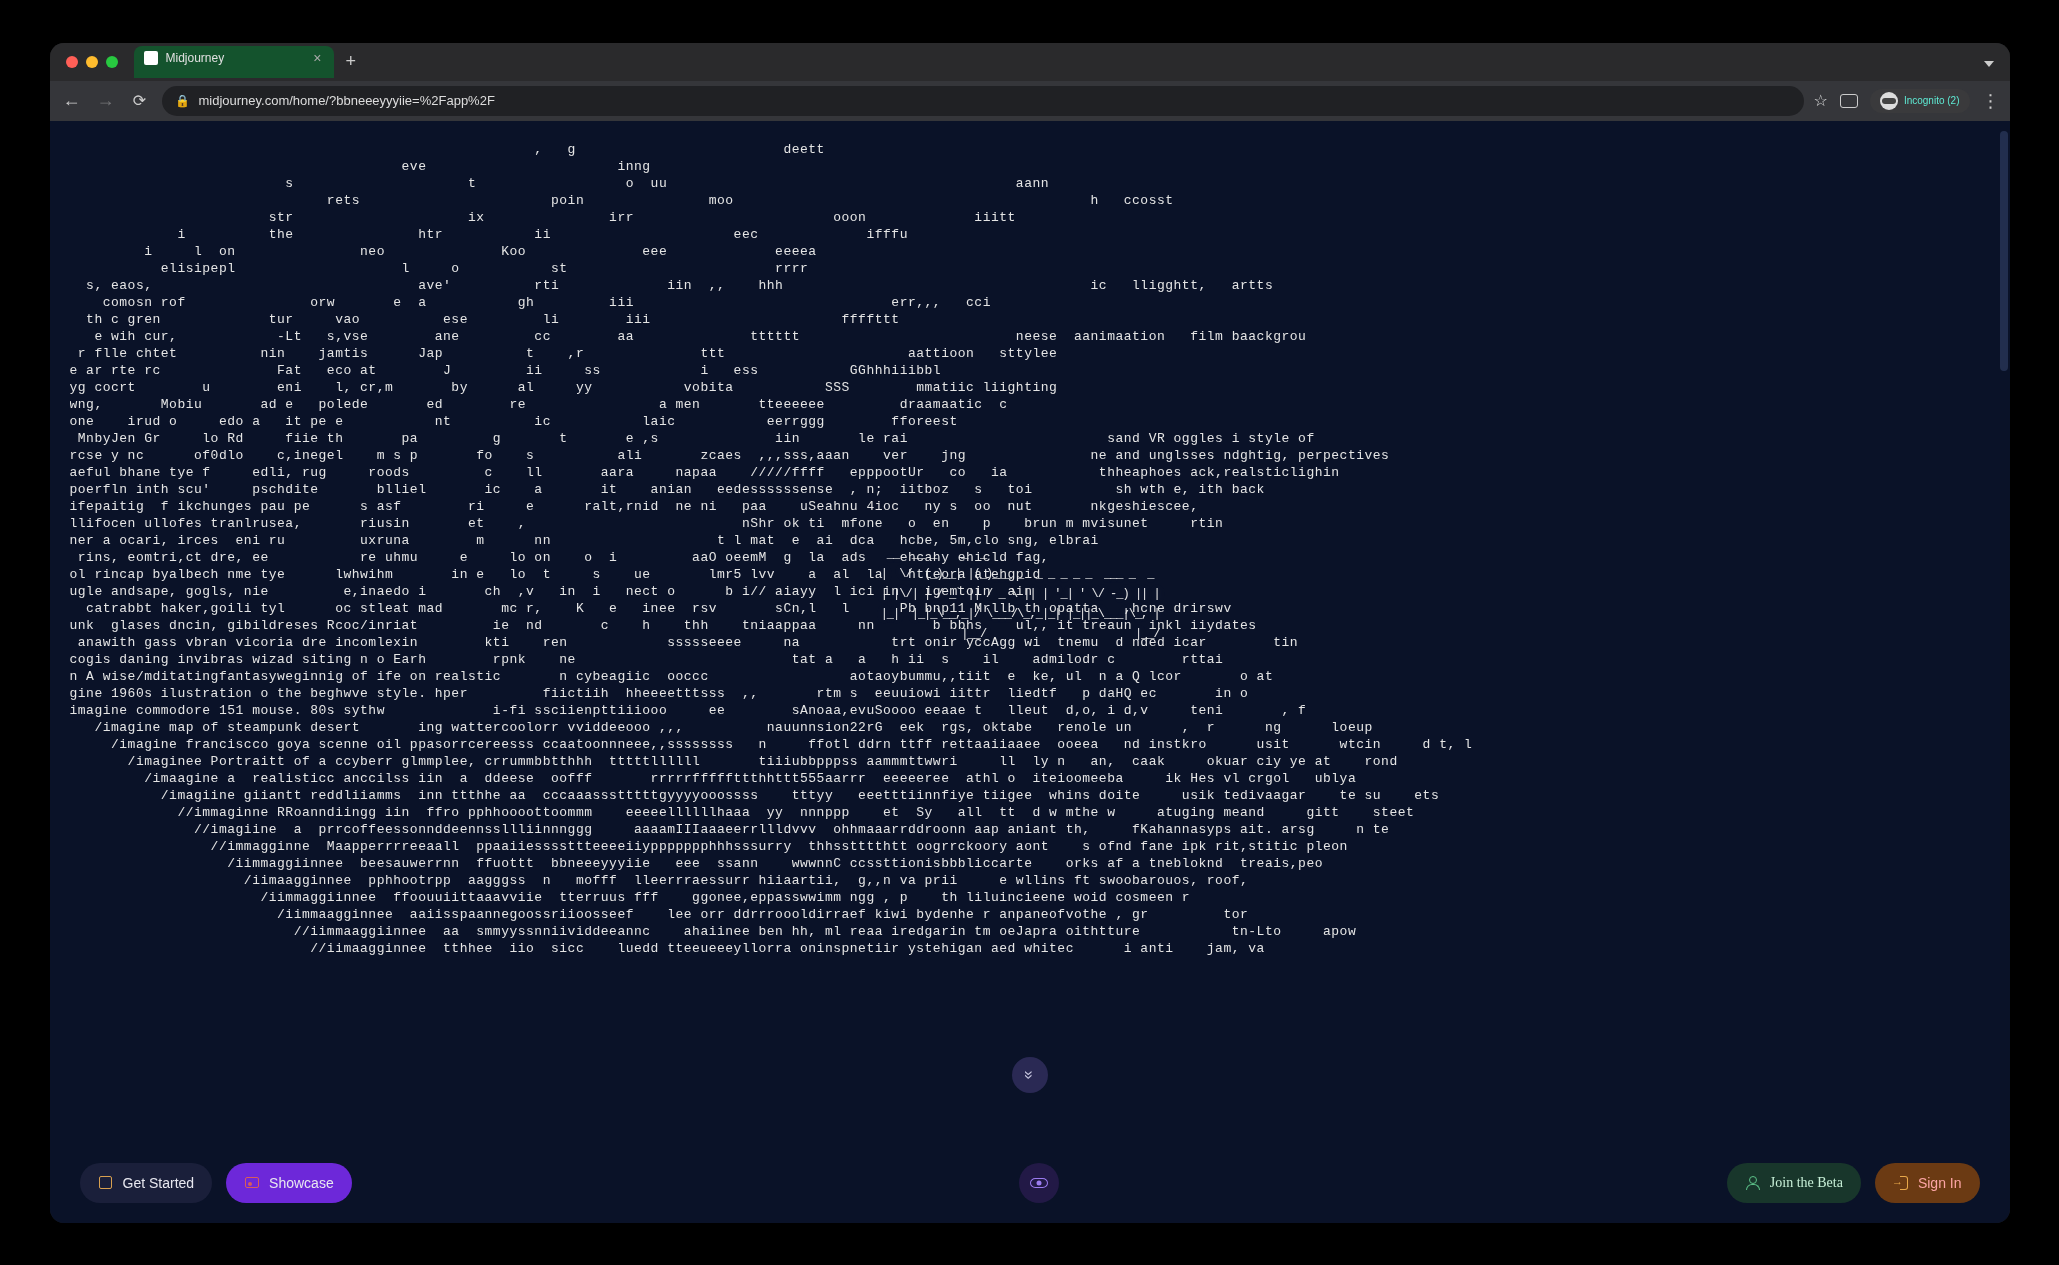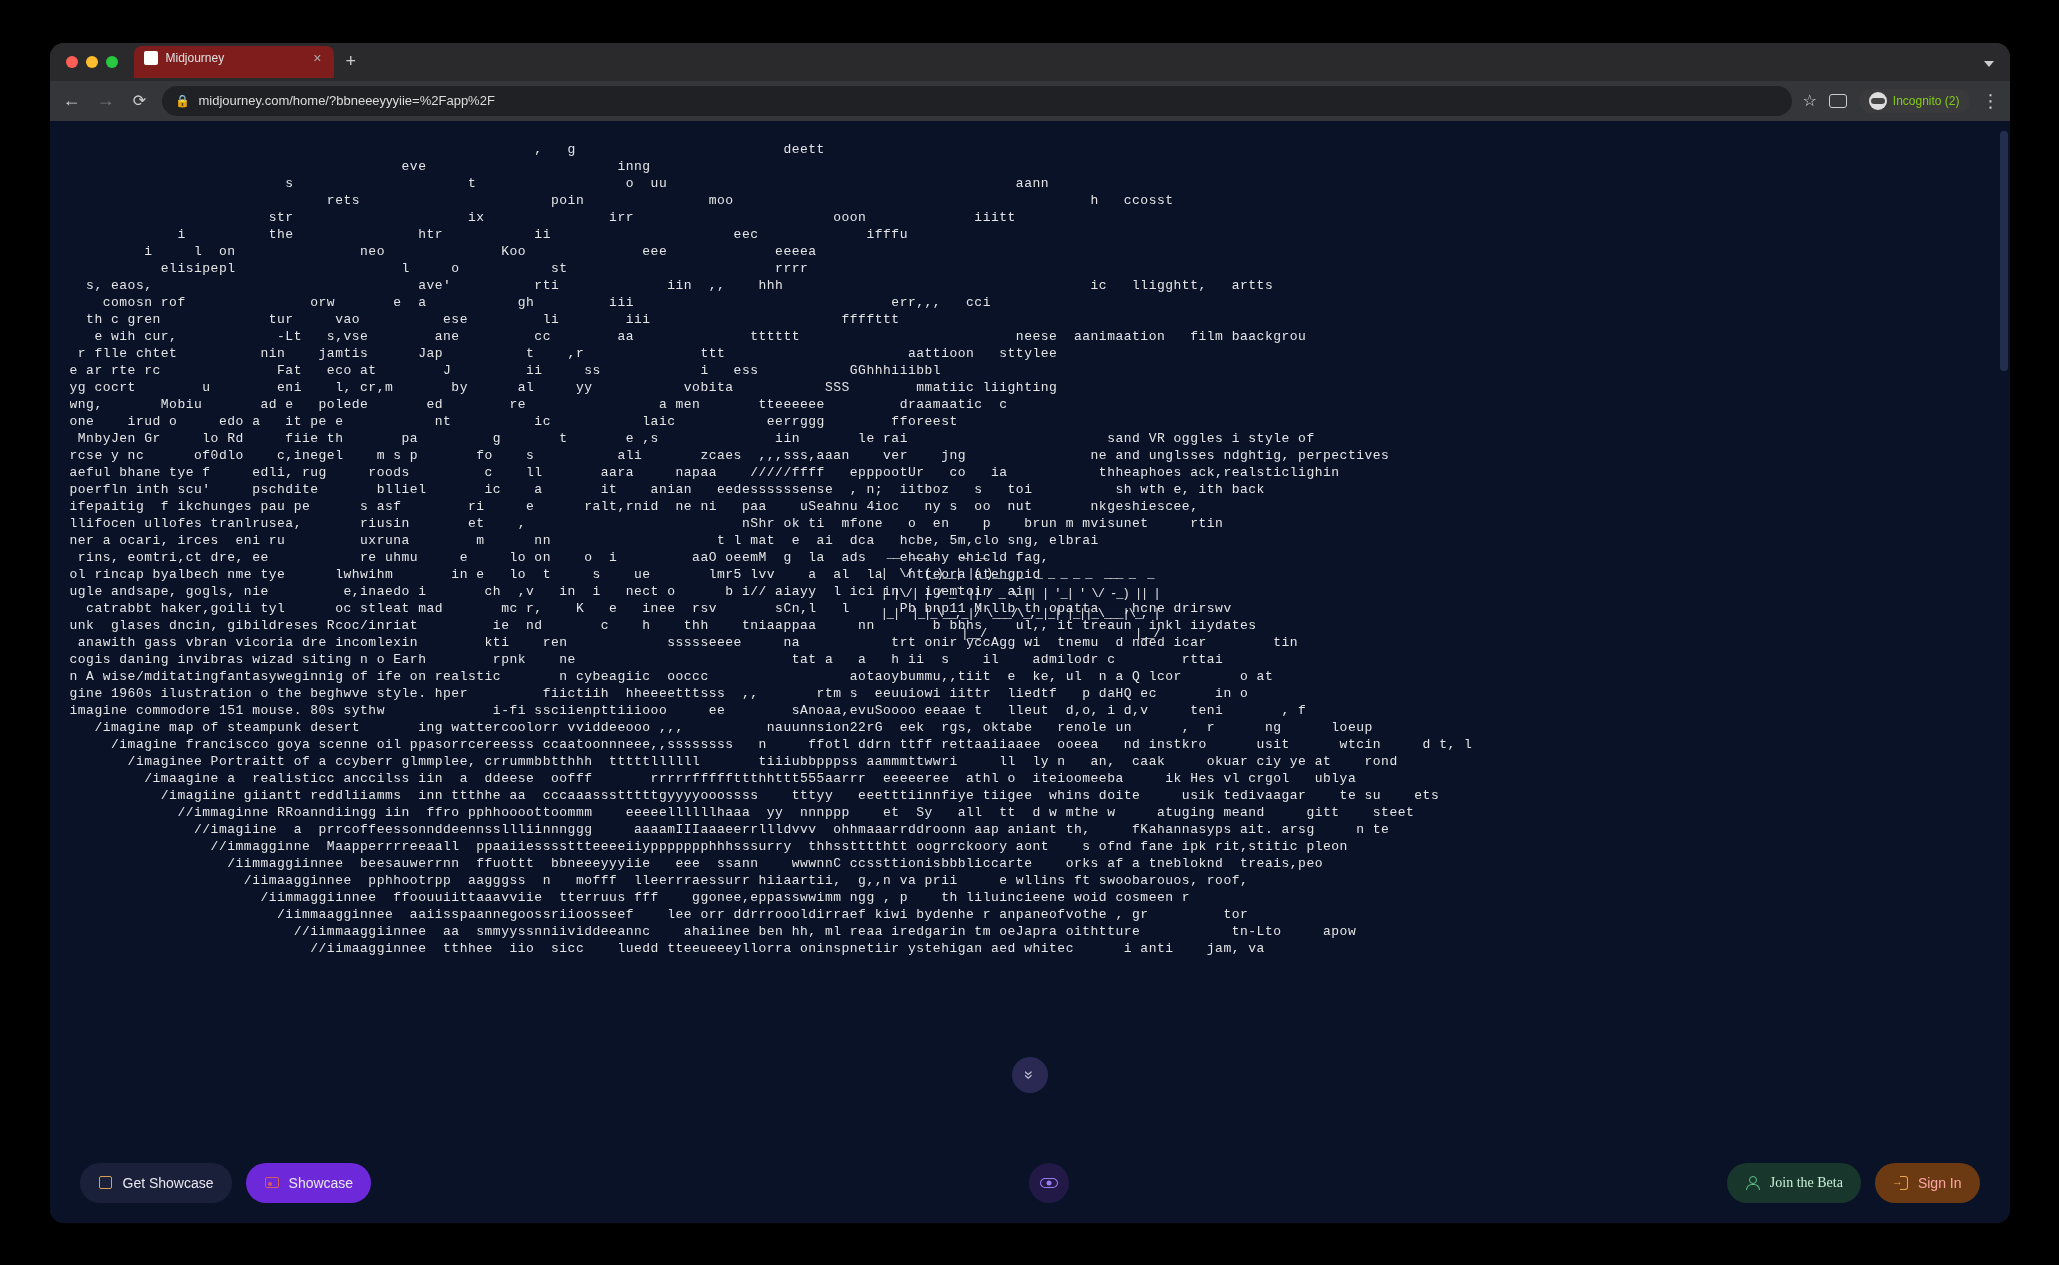--- a/index.html
+++ b/index.html
@@ -31,21 +31,21 @@
   padding: 0 16px;
 }
 .traffic-lights { display: flex; gap: 8px; margin-right: 16px; }
 .tl { width: 12px; height: 12px; border-radius: 50%; }
 .tl.red { background: #ff5f57; }
 .tl.yellow { background: #febc2e; }
 .tl.green { background: #28c840; }
 .tabs { display: flex; align-items: center; gap: 6px; }
 .tab {
   height: 32px;
-  background: #7f1d1d;
+  background: #14532d;
   border-radius: 8px 8px 0 0;
   display: flex;
   align-items: center;
   padding: 0 12px 7px 10px;
   min-width: 200px;
   gap: 8px;
   color: #e0e0e0;
   font-size: 12px;
 }
 .tab .favicon {
@@ -93,21 +93,21 @@
 .lock { font-size: 12px; color: #bbb; }
 .toolbar-right { display: flex; align-items: center; gap: 12px; color: #ddd; }
 .star { font-size: 16px; }
 .ext-icon {
   width: 18px; height: 14px; border: 1.5px solid #ccc; border-radius: 3px;
   display: inline-block;
 }
 .incognito {
   display: flex; align-items: center; gap: 6px;
   background: #3a3a3c; border-radius: 14px; padding: 3px 10px;
-  font-size: 12px; color: #84cc16;
+  font-size: 10px; color: #5eead4;
 }
 .incog-icon {
   width: 18px; height: 18px; border-radius: 50%; background: #ddd;
   display: flex; align-items: center; justify-content: center;
 }
 .incog-icon::before {
   content: ""; width: 14px; height: 6px; background: #444; border-radius: 3px;
 }
 .kebab { font-size: 18px; color: #ccc; cursor: pointer; }
 .content {
@@ -331,21 +331,21 @@
 
     <div class="scroll-indicator">
       <span class="chev-double-down"></span>
     </div>
 
     <div class="bottom-bar">
       <div class="pill dark">
         <span class="icon">
             <span class="icon-box"></span>
           </span>
-        <span>Get Showcase</span>
+        <span>Get Started</span>
       </div>
       <div class="pill accent">
         <span class="icon">
             <span class="icon-img-rect"></span>
           </span>
         <span>Showcase</span>
       </div>
       <div class="spacer"></div>
       <div class="eye-pill">
         <span class="icon-eye"></span>

